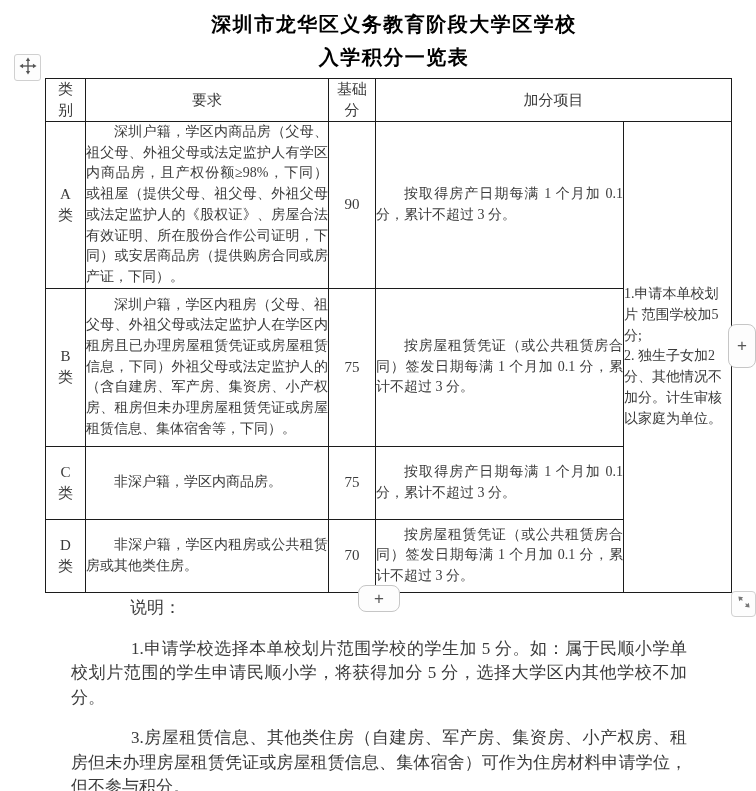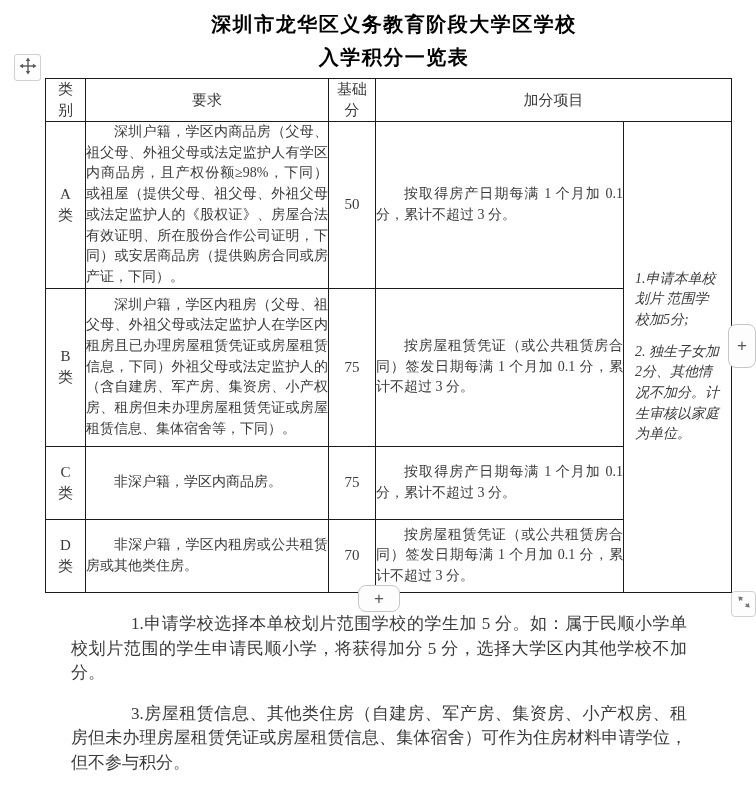--- a/index.html
+++ b/index.html
@@ -17,21 +17,21 @@
   table.score td,table.score th{border:1px solid #1c1c1c;vertical-align:middle;
               font-weight:normal;padding:0;line-height:20.7px;overflow:hidden;}
   th.hdr{text-align:center;font-size:15px;}
   .pre{white-space:pre-line;}
   td.cat{text-align:center;font-size:15px;}
   td.req{text-align:justify;padding:2px 6px;}
   td.req .ind, td.bonus .ind{text-indent:2em;display:block;}
   td.base{text-align:center;font-size:15px;}
   td.bonus{text-align:justify;padding:2px 10px;}
   td.notes{padding:2px 6px;font-size:14px;line-height:21px;}
-  td.notes p{margin:11px;text-align:left;font-style:italic;}
+  td.notes p{margin:0;text-align:left;}
 
   
   .explain{position:absolute;left:55px;top:596px;width:648px;font-size:17px;
            line-height:24.5px;text-align:justify;color:#3a3a3a;}
   .explain .lbl{padding-left:75px;}
   .explain p{margin:16px;text-indent:60px;}
 
   
   .widget{position:absolute;background:#fdfdfd;border:1px solid #c6c6c6;
           font-family:"Liberation Sans","DejaVu Sans",sans-serif;
@@ -86,21 +86,21 @@
       <th class="hdr pre">基础
 分</th>
       <th class="hdr" colspan="2">加分项目</th>
     </tr>
     <tr style="height:166px">
       <td class="cat pre">A
 类</td>
       <td class="req">
             <span class="ind">深圳户籍，学区内商品房（父母、祖父母、外祖父母或法定监护人有学区内商品房，且产权份额≥98%，下同）或祖屋（提供父母、祖父母、外祖父母或法定监护人的《股权证》、房屋合法有效证明、所在股份合作公司证明，下同）或安居商品房（提供购房合同或房产证，下同）。</span>
           </td>
-      <td class="base">50</td>
+      <td class="base">90</td>
       <td class="bonus">
             <span class="ind">按取得房产日期每满 1 个月加 0.1 分，累计不超过 3 分。</span>
           </td>
       <td class="notes" rowspan="4">
         <p>1.申请本单校划片 范围学校加5分;</p>
         <p>2. 独生子女加2分、其他情况不加分。计生审核以家庭为单位。</p>
       </td>
     </tr>
     <tr style="height:158px">
       <td class="cat pre">B
@@ -155,17 +155,18 @@
         </g>
         <g fill="#777">
           <polygon points="3,3 9,4 4,9"></polygon>
           <polygon points="17,17 11,16 16,11"></polygon>
         </g>
       </svg>
     </span>
   </div>
 
   <div class="explain">
+    <div class="lbl">说明：</div>
     <p>1.申请学校选择本单校划片范围学校的学生加 5 分。如：属于民顺小学单校划片范围的学生申请民顺小学，将获得加分 5 分，选择大学区内其他学校不加分。</p>
     <p>3.房屋租赁信息、其他类住房（自建房、军产房、集资房、小产权房、租房但未办理房屋租赁凭证或房屋租赁信息、集体宿舍）可作为住房材料申请学位，但不参与积分。</p>
   </div>
 
 </div>
 
 </body></html>

